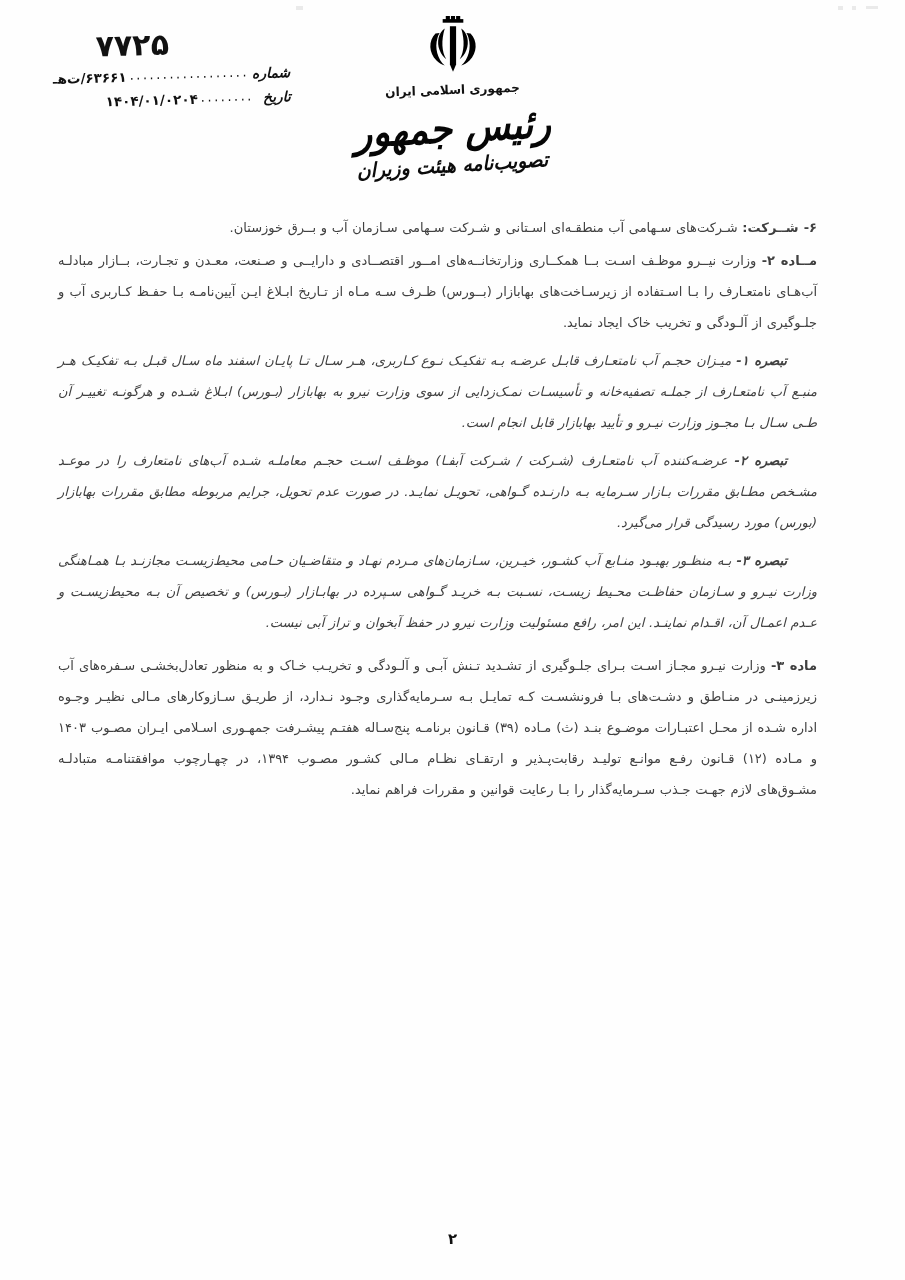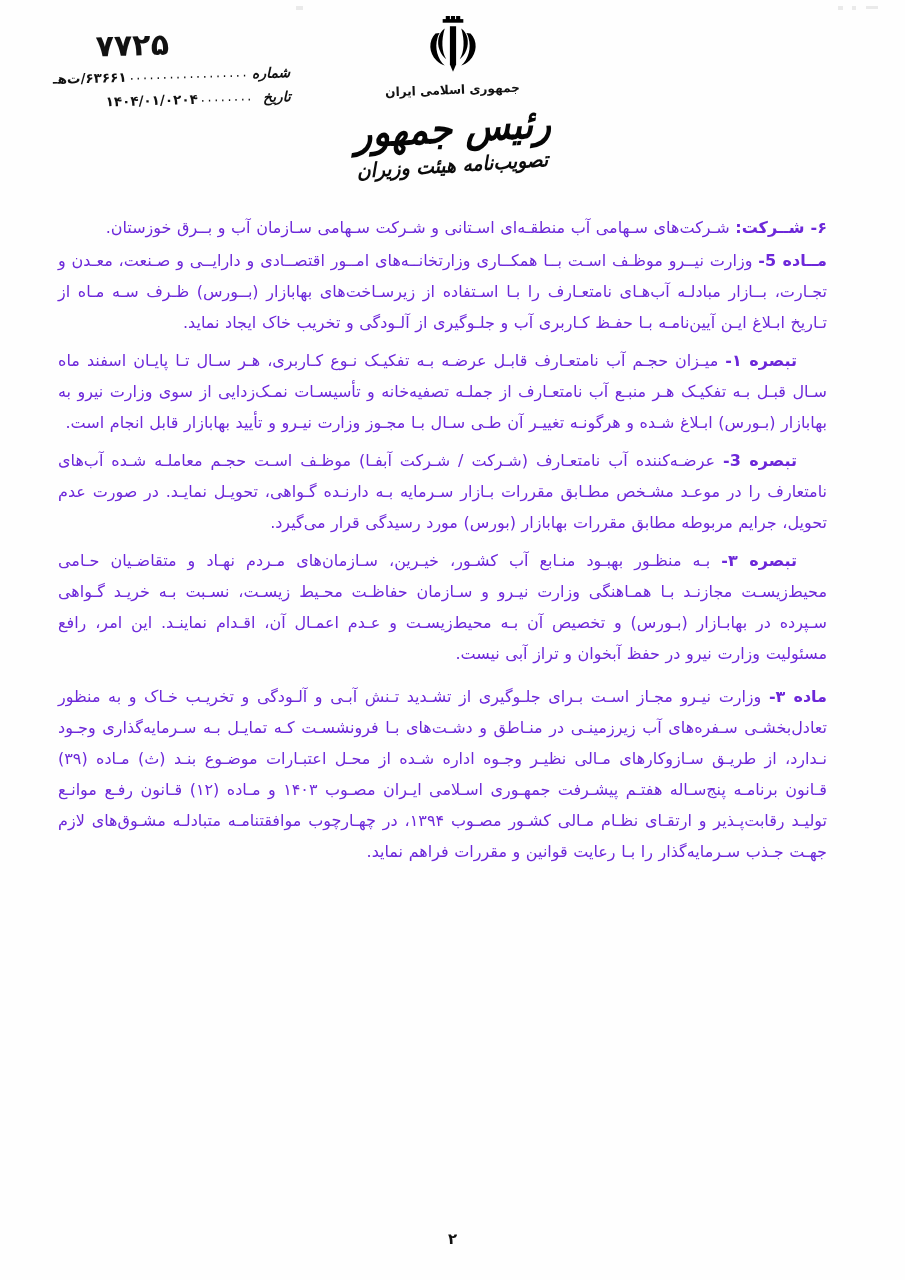--- a/index.html
+++ b/index.html
@@ -140,33 +140,34 @@
     position: absolute;
     top: 212px;
     right: 78px;
     left: 58px;
     direction: rtl;
     text-align: justify;
     text-justify: inter-word;
   }
   .para {
     font-family: "DejaVu Sans", "Liberation Sans", sans-serif;
-    font-size: 16px;
+    font-size: 13px;
     line-height: 31px;
-    margin: 0 0 2px 0;
-    color: #6d28d9;
+    margin: 0 10px 2px 0;
+    color: #404040;
     text-align: justify;
     word-spacing: .5px;
   }
   .para .lead {
     font-weight: 700;
     letter-spacing: .7px;
   }
   .para.indent {
     text-indent: 30px;
+    font-style: italic;
   }
 
   .spacer-sm { height: 5px; }
 
   
   .page-number {
     position: absolute;
     bottom: 32px;
     left: 0;
     right: 0;
@@ -238,33 +239,33 @@
   <div class="body-text">
 
     <p class="para">
       <span class="lead">۶- شــرکت:</span><span> شـرکت‌های سـهامی آب منطقـه‌ای اسـتانی و شـرکت سـهامی سـازمان آب و بــرق خوزستان.</span>
     </p>
 
 
 
 
     <p class="para">
-      <span class="lead">مــاده 5-</span><span> وزارت نیــرو موظـف اسـت بــا همکــاری وزارتخانــه‌های امــور اقتصــادی و دارایــی و صـنعت، معـدن و تجـارت، بــازار مبادلـه آب‌هـای نامتعـارف را بـا اسـتفاده از زیرسـاخت‌های بهابازار (بــورس) ظـرف سـه مـاه از تـاریخ ابـلاغ ایـن آیین‌نامـه بـا حفـظ کـاربری آب و جلـوگیری از آلـودگی و تخریب خاک ایجاد نماید.</span>
+      <span class="lead">مــاده ۲-</span><span> وزارت نیــرو موظـف اسـت بــا همکــاری وزارتخانــه‌های امــور اقتصــادی و دارایــی و صـنعت، معـدن و تجـارت، بــازار مبادلـه آب‌هـای نامتعـارف را بـا اسـتفاده از زیرسـاخت‌های بهابازار (بــورس) ظـرف سـه مـاه از تـاریخ ابـلاغ ایـن آیین‌نامـه بـا حفـظ کـاربری آب و جلـوگیری از آلـودگی و تخریب خاک ایجاد نماید.</span>
     </p>
 
     <div class="spacer-sm"></div>
 
     <p class="para indent">
       <span class="lead">تبصره ۱-</span><span> میـزان حجـم آب نامتعـارف قابـل عرضـه بـه تفکیـک نـوع کـاربری، هـر سـال تـا پایـان اسفند ماه سـال قبـل بـه تفکیـک هـر منبـع آب نامتعـارف از جملـه تصفیه‌خانه و تأسیسـات نمـک‌زدایی از سوی وزارت نیرو به بهابازار (بـورس) ابـلاغ شـده و هرگونـه تغییـر آن طـی سـال بـا مجـوز وزارت نیـرو و تأیید بهابازار قابل انجام است.</span>
     </p>
 
     <div class="spacer-sm"></div>
 
     <p class="para indent">
-      <span class="lead">تبصره 3-</span><span> عرضـه‌کننده آب نامتعـارف (شـرکت / شـرکت آبفـا) موظـف اسـت حجـم معاملـه شـده آب‌های نامتعارف را در موعـد مشـخص مطـابق مقررات بـازار سـرمایه بـه دارنـده گـواهی، تحویـل نمایـد. در صورت عدم تحویل، جرایم مربوطه مطابق مقررات بهابازار (بورس) مورد رسیدگی قرار می‌گیرد.</span>
+      <span class="lead">تبصره ۲-</span><span> عرضـه‌کننده آب نامتعـارف (شـرکت / شـرکت آبفـا) موظـف اسـت حجـم معاملـه شـده آب‌های نامتعارف را در موعـد مشـخص مطـابق مقررات بـازار سـرمایه بـه دارنـده گـواهی، تحویـل نمایـد. در صورت عدم تحویل، جرایم مربوطه مطابق مقررات بهابازار (بورس) مورد رسیدگی قرار می‌گیرد.</span>
     </p>
 
     <div class="spacer-sm"></div>
 
     <p class="para indent">
       <span class="lead">تبصره ۳-</span><span> بـه منظـور بهبـود منـابع آب کشـور، خیـرین، سـازمان‌های مـردم نهـاد و متقاضـیان حـامی محیط‌زیسـت مجازنـد بـا همـاهنگی وزارت نیـرو و سـازمان حفاظـت محـیط زیسـت، نسـبت بـه خریـد گـواهی سـپرده در بهابـازار (بـورس) و تخصیص آن بـه محیط‌زیسـت و عـدم اعمـال آن، اقـدام نماینـد. این امر، رافع مسئولیت وزارت نیرو در حفظ آبخوان و تراز آبی نیست.</span>
     </p>
 
     <div class="spacer-sm"></div>
 

